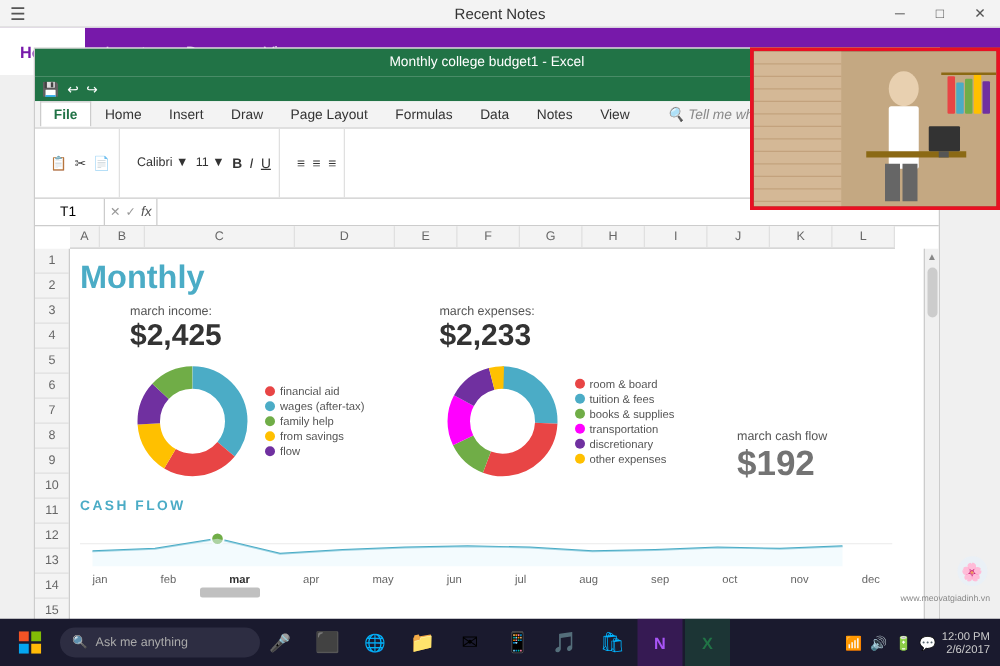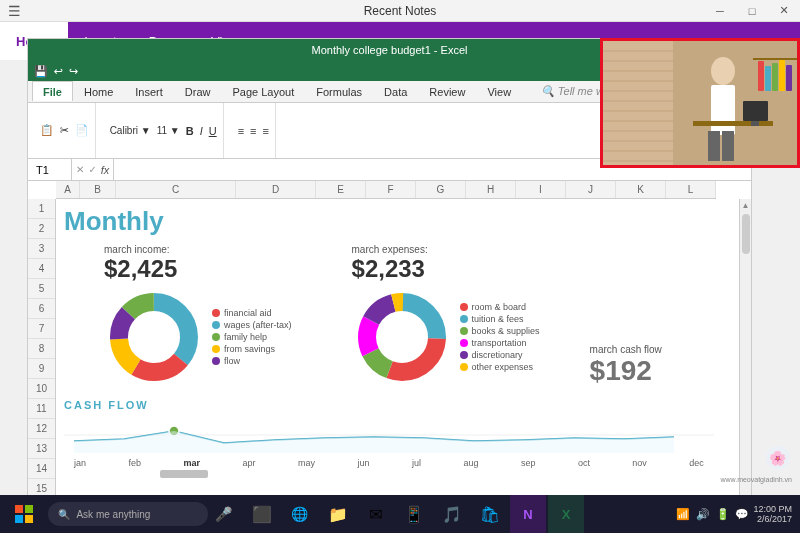--- a/index.html
+++ b/index.html
@@ -146,23 +146,23 @@
       height: 100%;
     }
     .formula-bar {
       display: flex;
       align-items: center;
       border-bottom: 1px solid #ccc;
       height: 22px;
       font-size: 11px;
     }
     .cell-ref {
-      width: 44px;
+      width: 56px;
       border-right: 1px solid #ccc;
-      padding: 0 8px;
+      padding: 0 20px;
       font-size: 11px;
       height: 100%;
       display: flex;
       align-items: center;
     }
     .formula-icons {
       display: flex;
       align-items: center;
       padding: 0 4px;
       gap: 4px;
@@ -367,21 +367,21 @@
   </div>
 
   <div class="excel-ribbon-tabs">
     <div class="excel-tab active">File</div>
     <div class="excel-tab">Home</div>
     <div class="excel-tab">Insert</div>
     <div class="excel-tab">Draw</div>
     <div class="excel-tab">Page Layout</div>
     <div class="excel-tab">Formulas</div>
     <div class="excel-tab">Data</div>
-    <div class="excel-tab">Review</div>
+    <div class="excel-tab">Notes</div>
     <div class="excel-tab">View</div>
     <div class="excel-tab" style="color:#888;font-style:italic;margin-left:8px;">🔍 Tell me what you want to do</div>
   </div>
 
   <div class="excel-ribbon-commands">
     <div class="ribbon-group">
       <span>📋</span>
       <span>✂</span>
       <span>📄</span>
     </div>

